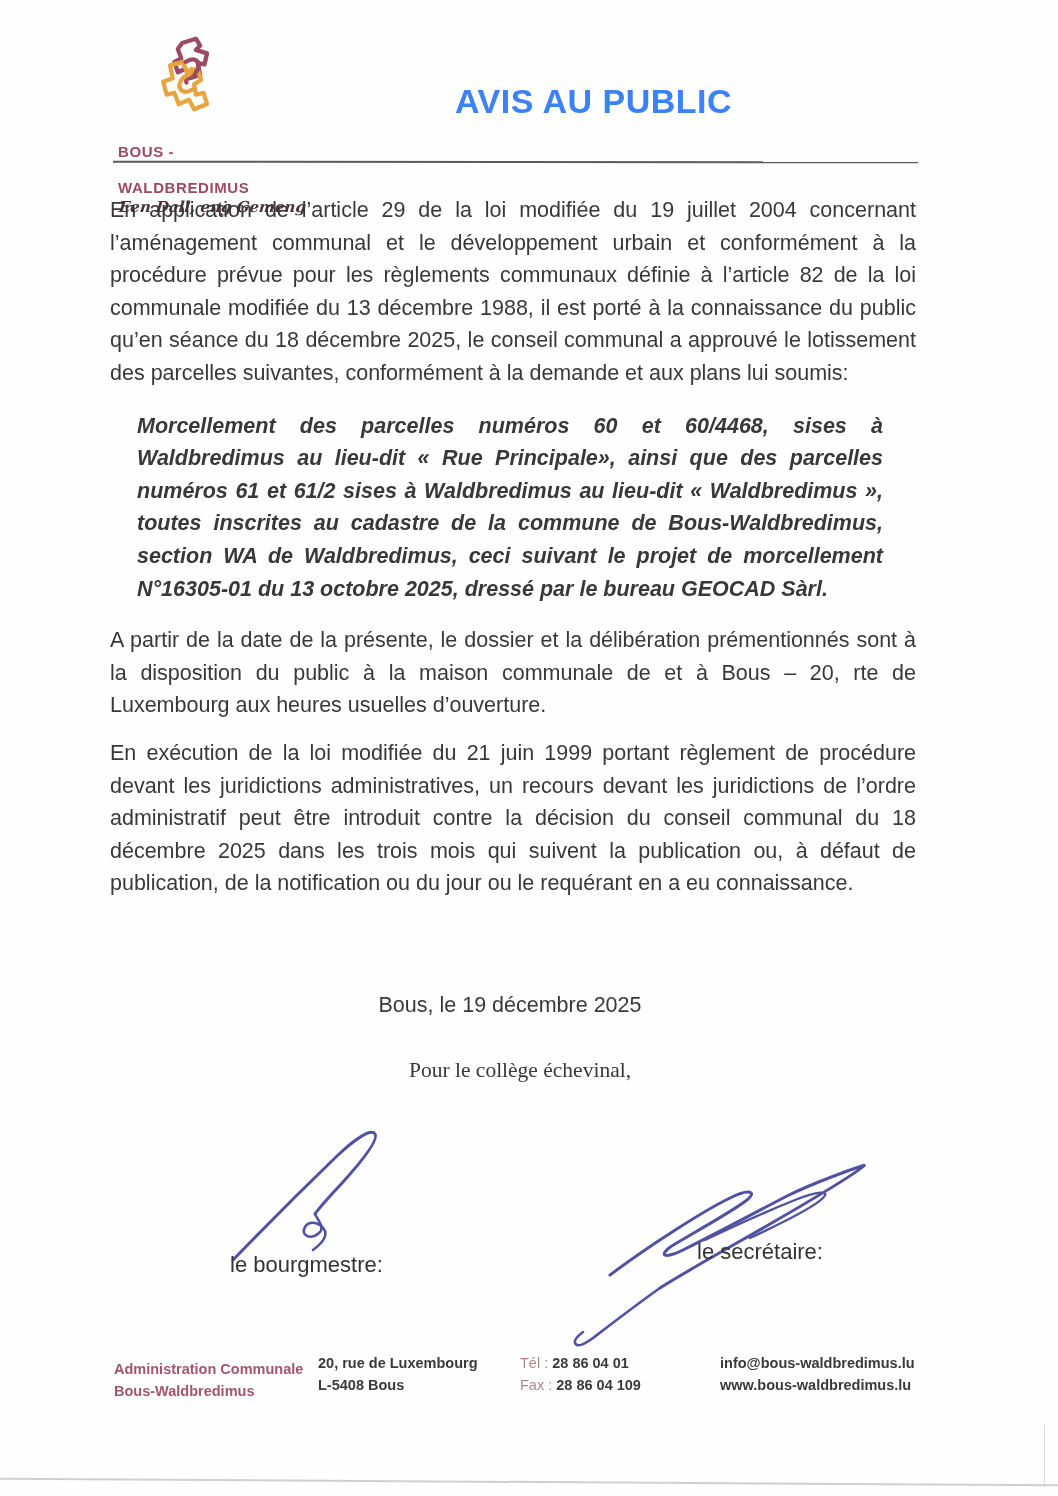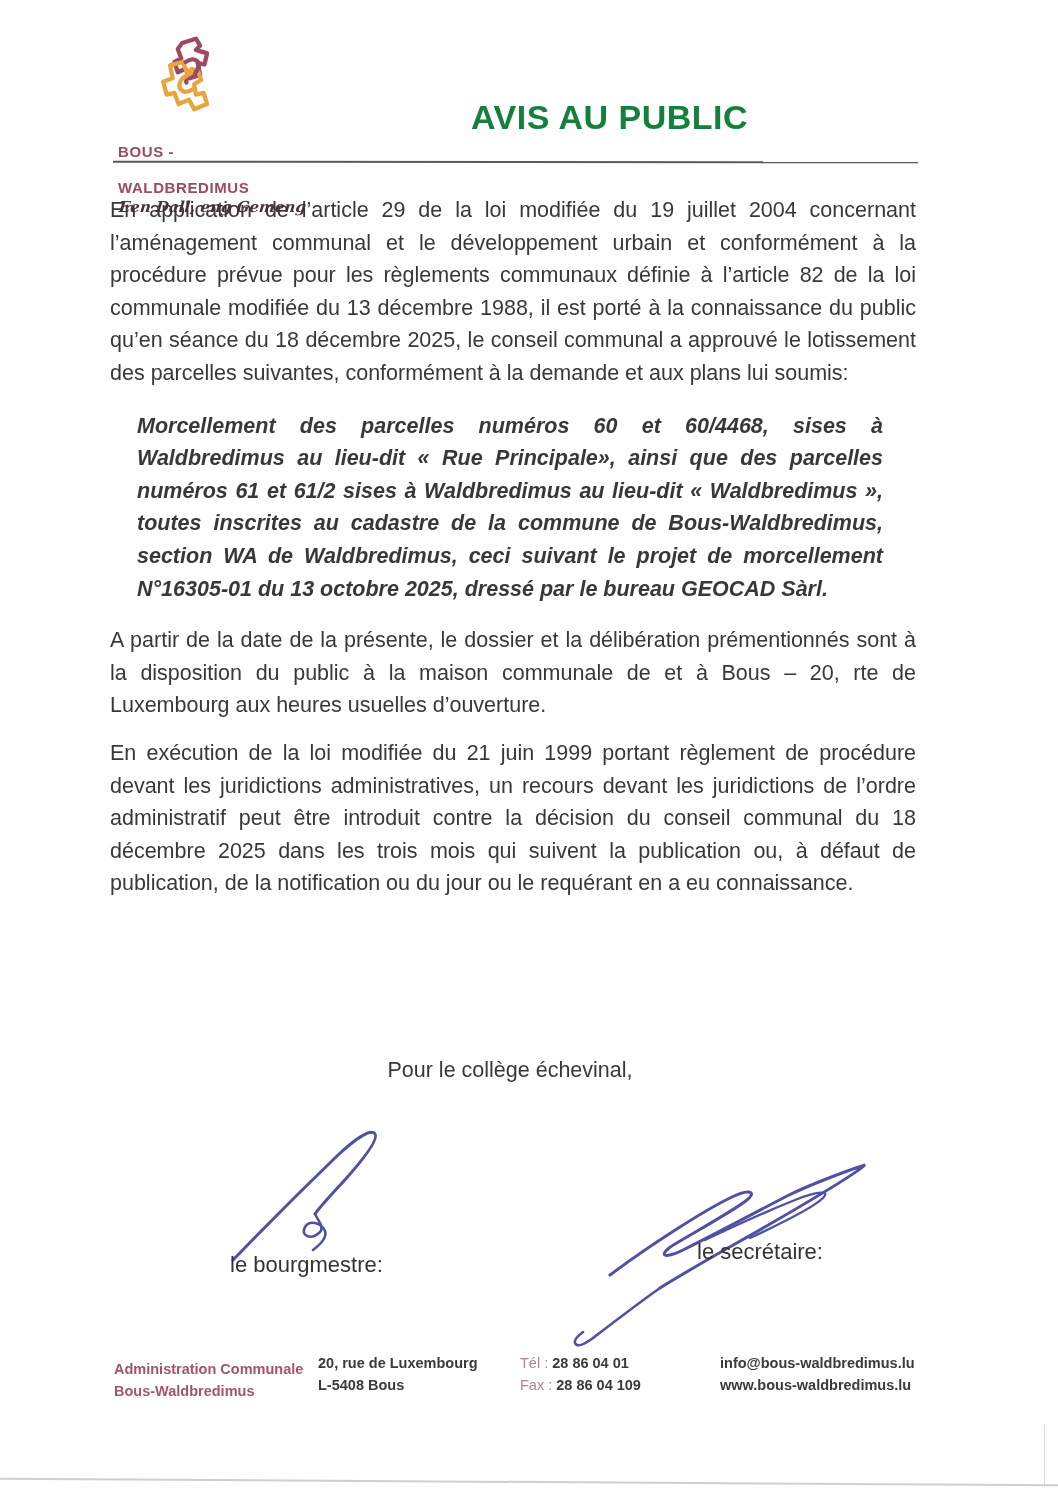--- a/index.html
+++ b/index.html
@@ -17,40 +17,40 @@
   .logo-block{position:absolute;left:118px;top:36px;width:220px;}
   .logo-mark{display:block;margin-left:28px;}
   .logo-name{color:#9c4a63;font-weight:bold;font-size:15px;line-height:16px;letter-spacing:.6px;margin-top:20px;}
   .logo-tagline{
     font-family:"DejaVu Serif", serif;
     font-style:italic;font-weight:bold;
     color:#4a323c;font-size:15px;margin-top:2px;
     transform:skewX(-6deg);transform-origin:left bottom;
   }
   .title{
-    position:absolute;left:455px;top:82px;margin:16px;
-    font-size:34px;font-weight:bold;color:#15803d;letter-spacing:.5px;
+    position:absolute;left:455px;top:82px;margin:0;
+    font-size:34px;font-weight:bold;color:#3b82f6;letter-spacing:.5px;
     white-space:nowrap;
   }
   .header-rule{position:absolute;left:113px;top:161px;width:805px;height:2px;background:#5a5a5a;transform:rotate(.04deg);}
   
   .body{position:absolute;left:110px;top:194px;width:806px;}
   .para{
     font-size:21.5px;line-height:32.6px;
     text-align:justify;
     margin:0 0 15px 0;
   }
   .para.emph{
     font-weight:bold;font-style:italic;
     margin-left:27px;margin-right:33px;
     margin-top:20px;margin-bottom:19px;
   }
   
   .place-date{position:absolute;left:0;top:993px;width:1020px;text-align:center;font-size:21.5px;}
-  .college{position:absolute;left:0;top:1058px;width:1020px;text-align:center;font-size:21.5px;}
+  .college{position:absolute;left:10px;top:1058px;width:1020px;text-align:center;font-size:21.5px;font-family:Liberation Serif, serif;}
   .sig{position:absolute;}
   .sig-label{position:absolute;font-size:22px;color:#333;}
   .mayor-label{left:230px;top:1236px;margin-top:16px;}
   .secretary-label{left:658px;top:1239px;margin-left:39px;}
   
   .footer{position:absolute;left:0;top:1352px;width:1058px;font-size:14.5px;line-height:22px;}
   .fcol{position:absolute;top:0;}
   .fcol1{left:114px;color:#a2566e;font-weight:bold;margin-top:6px;}
   .fcol2{left:318px;font-weight:bold;color:#3a3a3a;}
   .fcol3{left:520px;}
@@ -84,20 +84,21 @@
   <h1 class="title">AVIS AU PUBLIC</h1>
   <div class="header-rule"></div>
 
   <main class="body">
     <p class="para">En application de l’article 29 de la loi modifiée du 19 juillet 2004 concernant l’aménagement communal et le développement urbain et conformément à la procédure prévue pour les règlements communaux définie à l’article 82 de la loi communale modifiée du 13 décembre 1988, il est porté à la connaissance du public qu’en séance du 18 décembre 2025, le conseil communal a approuvé le lotissement des parcelles suivantes, conformément à la demande et aux plans lui soumis:</p>
     <p class="para emph">Morcellement des parcelles numéros 60 et 60/4468, sises à Waldbredimus au lieu-dit « Rue Principale», ainsi que des parcelles numéros 61 et 61/2 sises à Waldbredimus au lieu-dit « Waldbredimus », toutes inscrites au cadastre de la commune de Bous-Waldbredimus, section WA de Waldbredimus, ceci suivant le projet de morcellement N°16305-01 du 13 octobre 2025, dressé par le bureau GEOCAD Sàrl.</p>
     <p class="para">A partir de la date de la présente, le dossier et la délibération prémentionnés sont à la disposition du public à la maison communale de et à Bous – 20, rte de Luxembourg aux heures usuelles d’ouverture.</p>
     <p class="para">En exécution de la loi modifiée du 21 juin 1999 portant règlement de procédure devant les juridictions administratives, un recours devant les juridictions de l’ordre administratif peut être introduit contre la décision du conseil communal du 18 décembre 2025 dans les trois mois qui suivent la publication ou, à défaut de publication, de la notification ou du jour ou le requérant en a eu connaissance.</p>
   </main>
 
+  <div class="place-date">Bous, le 19 décembre 2025</div>
   <div class="college">Pour le collège échevinal,</div>
 
   <svg class="sig" style="left:215px;top:1120px;" width="200" height="150" viewBox="0 0 200 150" fill="none">
     <path d="M18 140 C45 112 95 62 122 36 C140 19 156 8 160 14 C164 20 146 42 128 62 C114 77 104 88 100 94" stroke="#5151a3" stroke-width="3" stroke-linecap="round"></path>
     <path d="M100 94 C104 102 110 108 104 113 C96 120 85 116 90 107 C94 100 106 102 110 111 C112 117 106 124 98 130" stroke="#5151a3" stroke-width="2.6" stroke-linecap="round"></path>
   </svg>
   <div class="sig-label mayor-label">le bourgmestre:</div>
 
   <svg class="sig" style="left:555px;top:1140px;" width="330" height="210" viewBox="0 0 330 210" fill="none">
     <path d="M55 135 C95 105 150 70 175 58 C195 48 202 52 192 60 C178 71 140 92 120 104 C102 115 108 120 128 110 C160 94 205 70 232 56 C258 43 300 28 310 25 C300 34 260 58 215 84 C175 107 130 132 105 148" stroke="#5151a3" stroke-width="3" stroke-linecap="round"></path>

